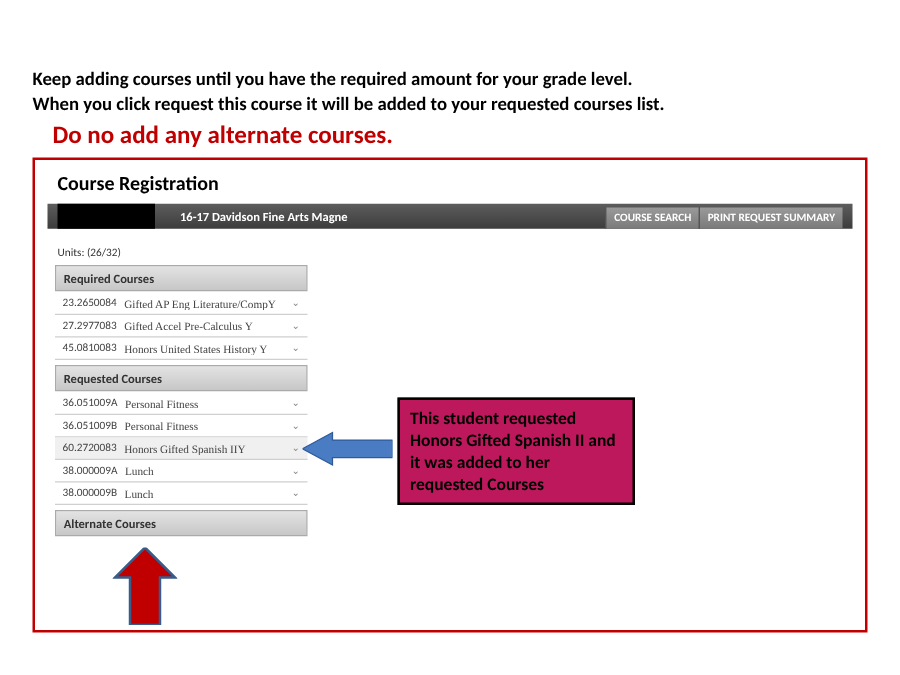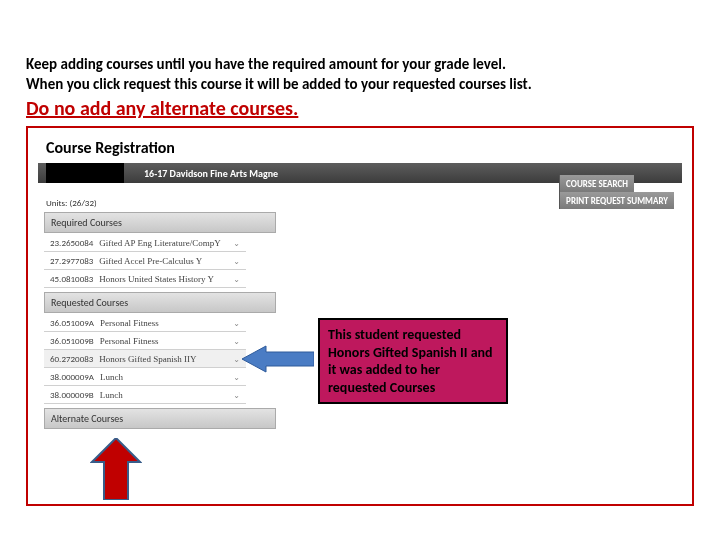--- a/index.html
+++ b/index.html
@@ -18,22 +18,22 @@
   }
   .intro-line {
     font-size: 15px;
     line-height: 1.3;
     font-weight: bold;
   }
   .warning {
     font-size: 20px;
     font-weight: bold;
     color: #c00000;
-    text-decoration: underline;
     margin-top: 2px;
+    margin-left: 16px;
   }
   .red-box {
     border: 2px solid #c00000;
     margin-top: 6px;
     padding: 8px 10px 10px 10px;
     position: relative;
     height: 380px;
   }
   .regtitle {
     font-weight: bold;
@@ -57,46 +57,45 @@
     flex:none;
     margin-left:8px;
   }
   .school {
     margin-left: 20px;
     color:#fff;
   }
   .pills {
     position:absolute;
     right:8px;
-    top:12px;
+    top:0;
     bottom:0;
     display:flex;
-    align-items:flex-start;
+    align-items:flex-end;
     gap:0;
-    flex-direction:column;
   }
   .pill {
     background: linear-gradient(#9a9a9a,#7a7a7a);
     color:#fff;
     font-size:9px;
     font-weight:bold;
     padding:3px 6px;
     border-left:1px solid #555;
   }
   .units {
     font-size: 9px;
     color:#333;
     margin: 14px 0 2px 8px;
   }
   .section-head {
-    width: 232px;
+    width: 202px;
     background: linear-gradient(#e3e3e3,#c7c7c7);
     border:1px solid #aaa;
     font-size: 10px;
-    font-weight: normal;
+    font-weight: bold;
     color:#333;
     padding: 3px 6px;
     margin: 4px 0 1px 6px;
   }
   .course-row {
     width: 202px;
     border-bottom:1px solid #d0d0d0;
     font-size: 9px;
     color:#444;
     padding: 3px 6px;

